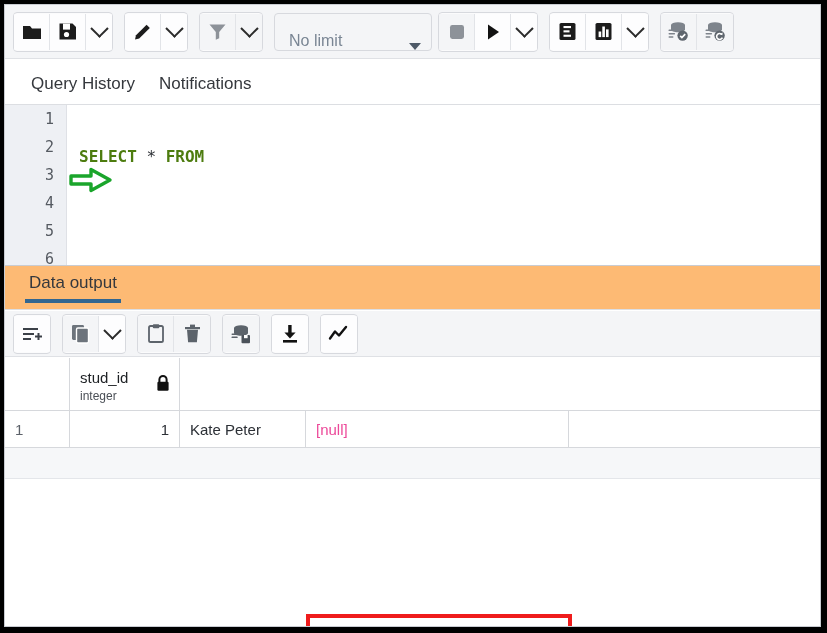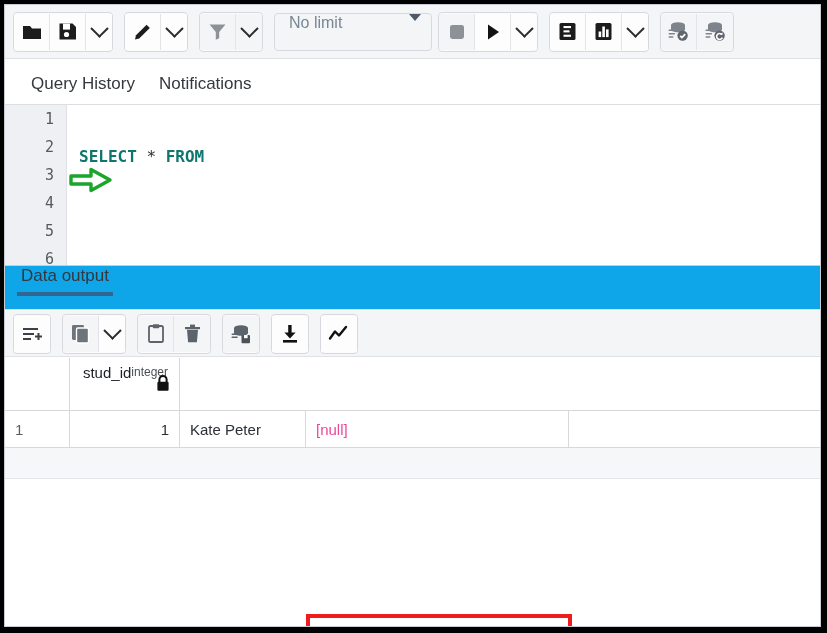--- a/index.html
+++ b/index.html
@@ -58,21 +58,21 @@
     background: #fdfdfe;
     border-right: 1px solid #e2e4e8;
     box-sizing: border-box;
     cursor: pointer;
   }
   .tbtn:last-child { border-right: none; }
   .tbtn.flat { background: #f4f5f7; }
   .tbtn.caret { width: 26px; }
   .limitbox {
     display: flex;
-    align-items: flex-start;
+    align-items: flex-end;
     justify-content: space-between;
     width: 158px;
     height: 38px;
     border: 1px solid #d7d9de;
     border-radius: 4px;
     background: #f4f5f7;
     box-sizing: border-box;
     padding: 0 10px 0 14px;
     margin-right: 6px;
     cursor: pointer;
@@ -157,21 +157,21 @@
     width: 755px;
     font-family: "DejaVu Sans Mono", monospace;
     font-size: 16px;
     white-space: pre;
   }
   .code .line {
     height: 28px;
     line-height: 28px;
     padding-left: 12px;
   }
-  .kw { color: #0f766e; font-weight: bold; }
+  .kw { color: #4d7c0f; font-weight: bold; }
   .pl { color: #303338; }
   .arrow-mark {
     position: absolute;
     left: 64px;
     top: 62px;
     width: 44px;
     height: 26px;
     pointer-events: none;
   }
 
@@ -183,26 +183,26 @@
     height: 363px;
     background: #ffffff;
     border-top: 1px solid #c9ccd2;
     box-sizing: border-box;
   }
   .outtabs {
     position: absolute;
     left: 0; top: 0;
     width: 817px;
     height: 44px;
-    background: #0ea5e9;
+    background: #fdba74;
     border-bottom: 1px solid #dcdee2;
     box-sizing: border-box;
     display: flex;
-    align-items: flex-start;
-    padding-left: 12px;
+    align-items: center;
+    padding-left: 20px;
   }
   .outtab {
     font-size: 17px;
     color: #35383d;
     padding: 0 4px 9px 4px;
     position: relative;
     cursor: pointer;
   }
   .outtab.active::after {
     content: "";
@@ -236,21 +236,21 @@
     height: 52px;
     border-bottom: 1px solid #d6d8dc;
     background: #ffffff;
   }
   .hcell {
     border-right: 1px solid #d6d8dc;
     box-sizing: border-box;
     padding: 5px 8px 0 10px;
     position: relative;
     display: flex;
-    flex-direction: row;
+    flex-direction: column;
     justify-content: center;
     cursor: pointer;
   }
   .hcell .cname {
     font-size: 15px;
     color: #1d2024;
     font-weight: normal;
     line-height: 19px;
   }
   .hcell .ctype {

